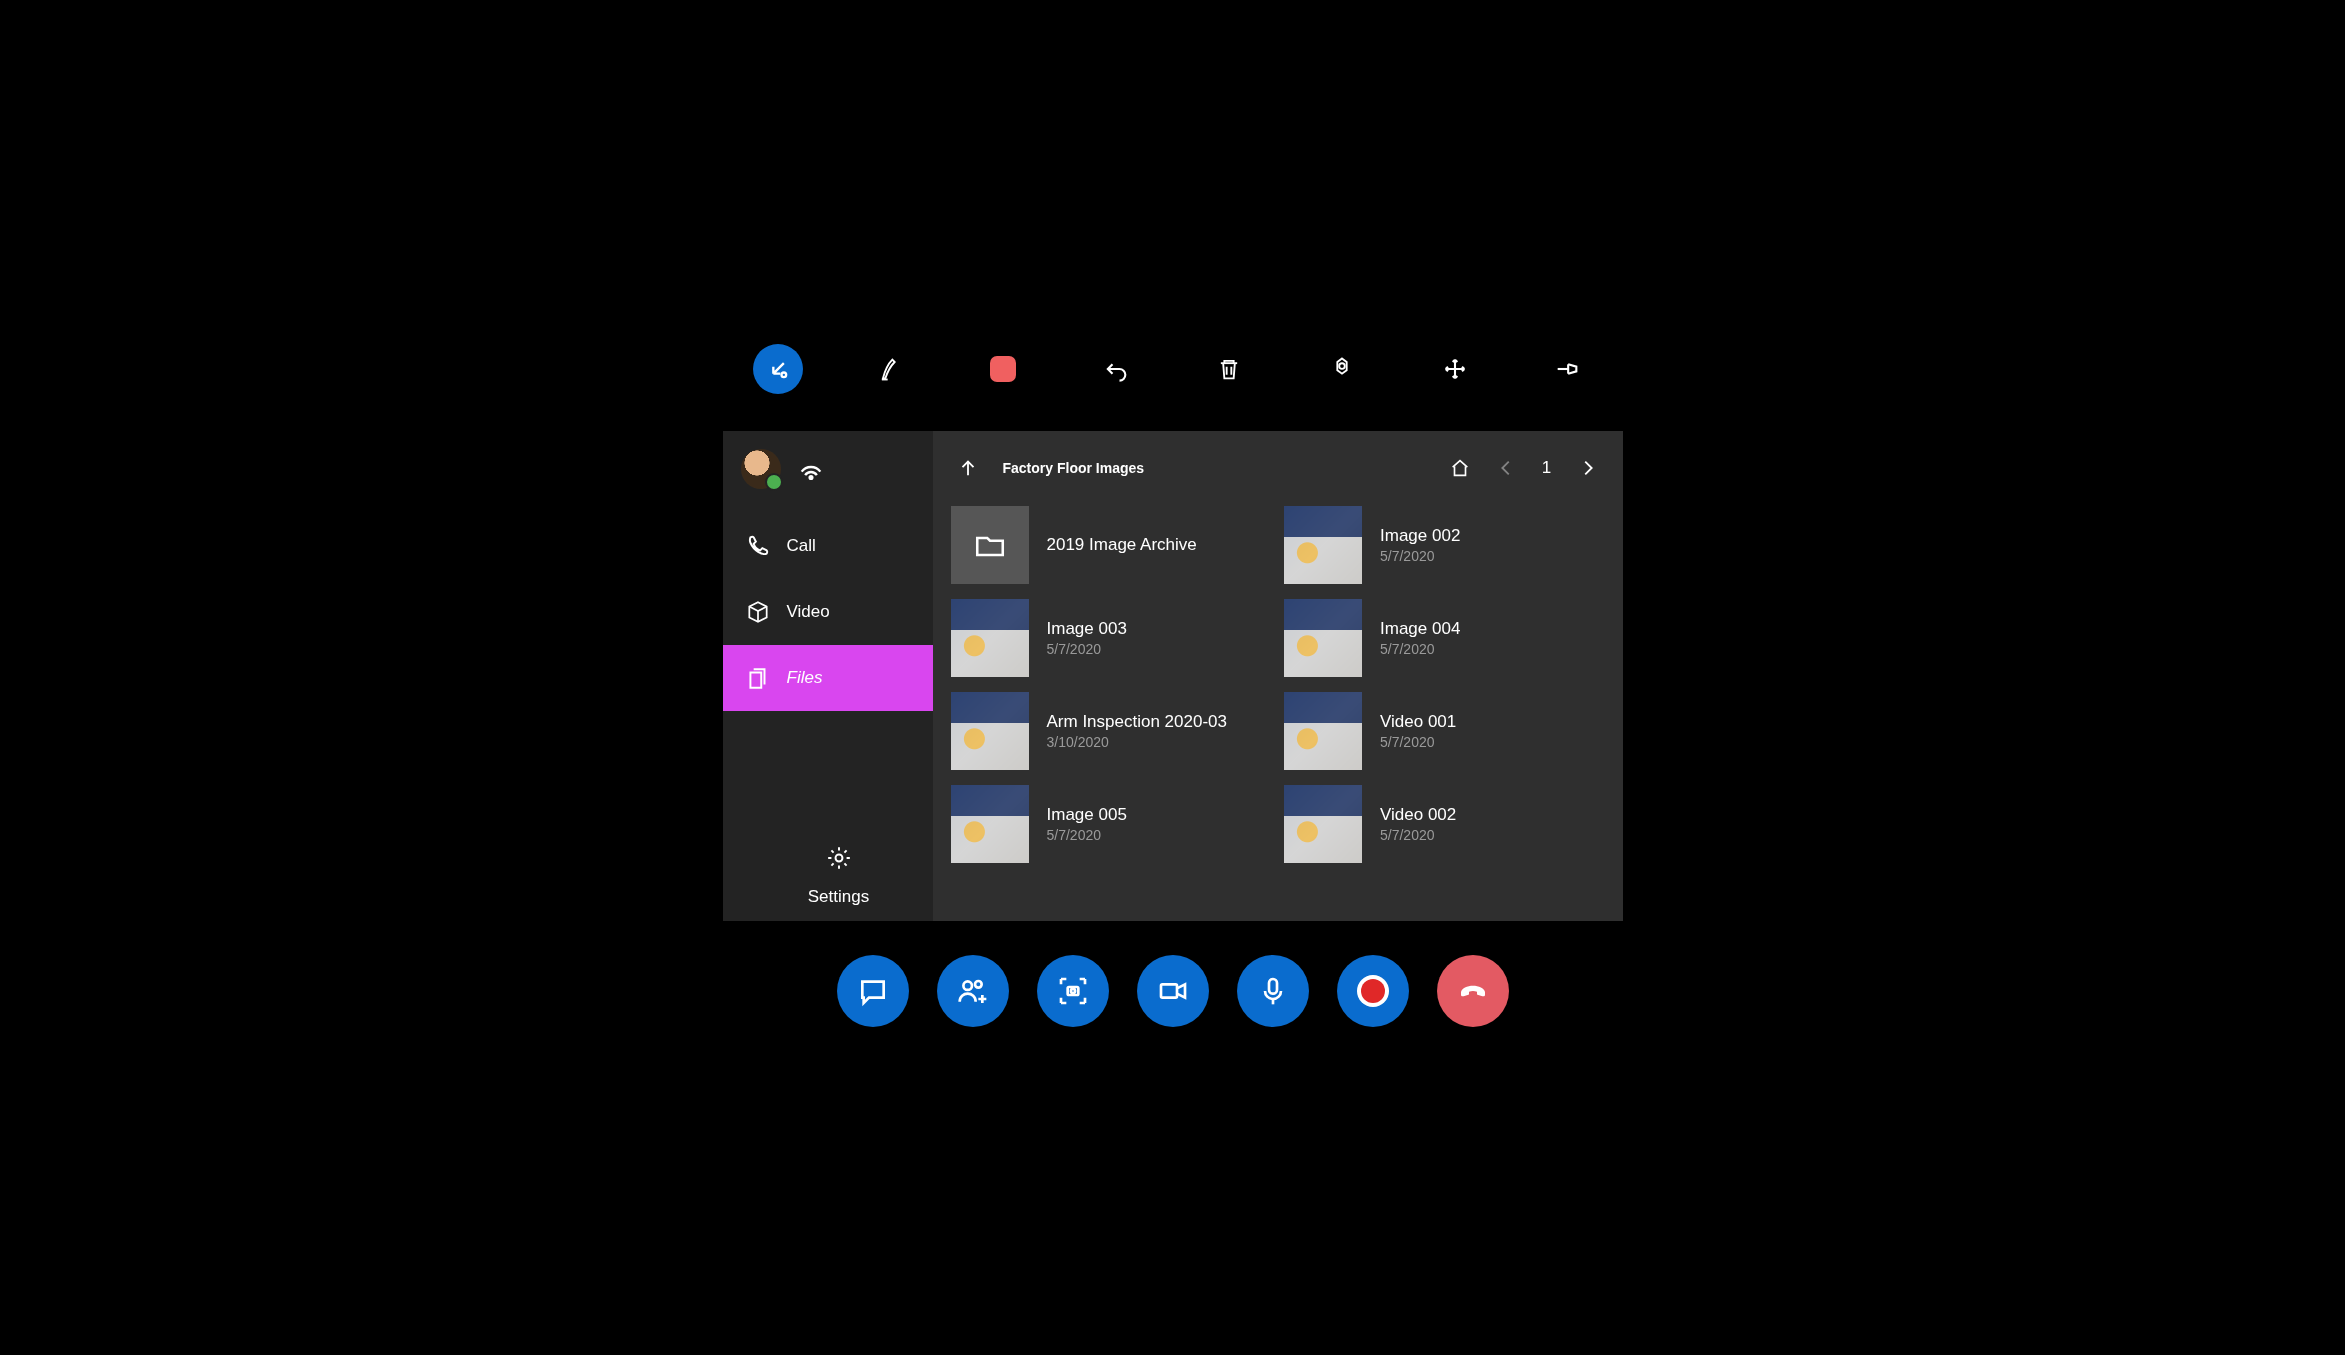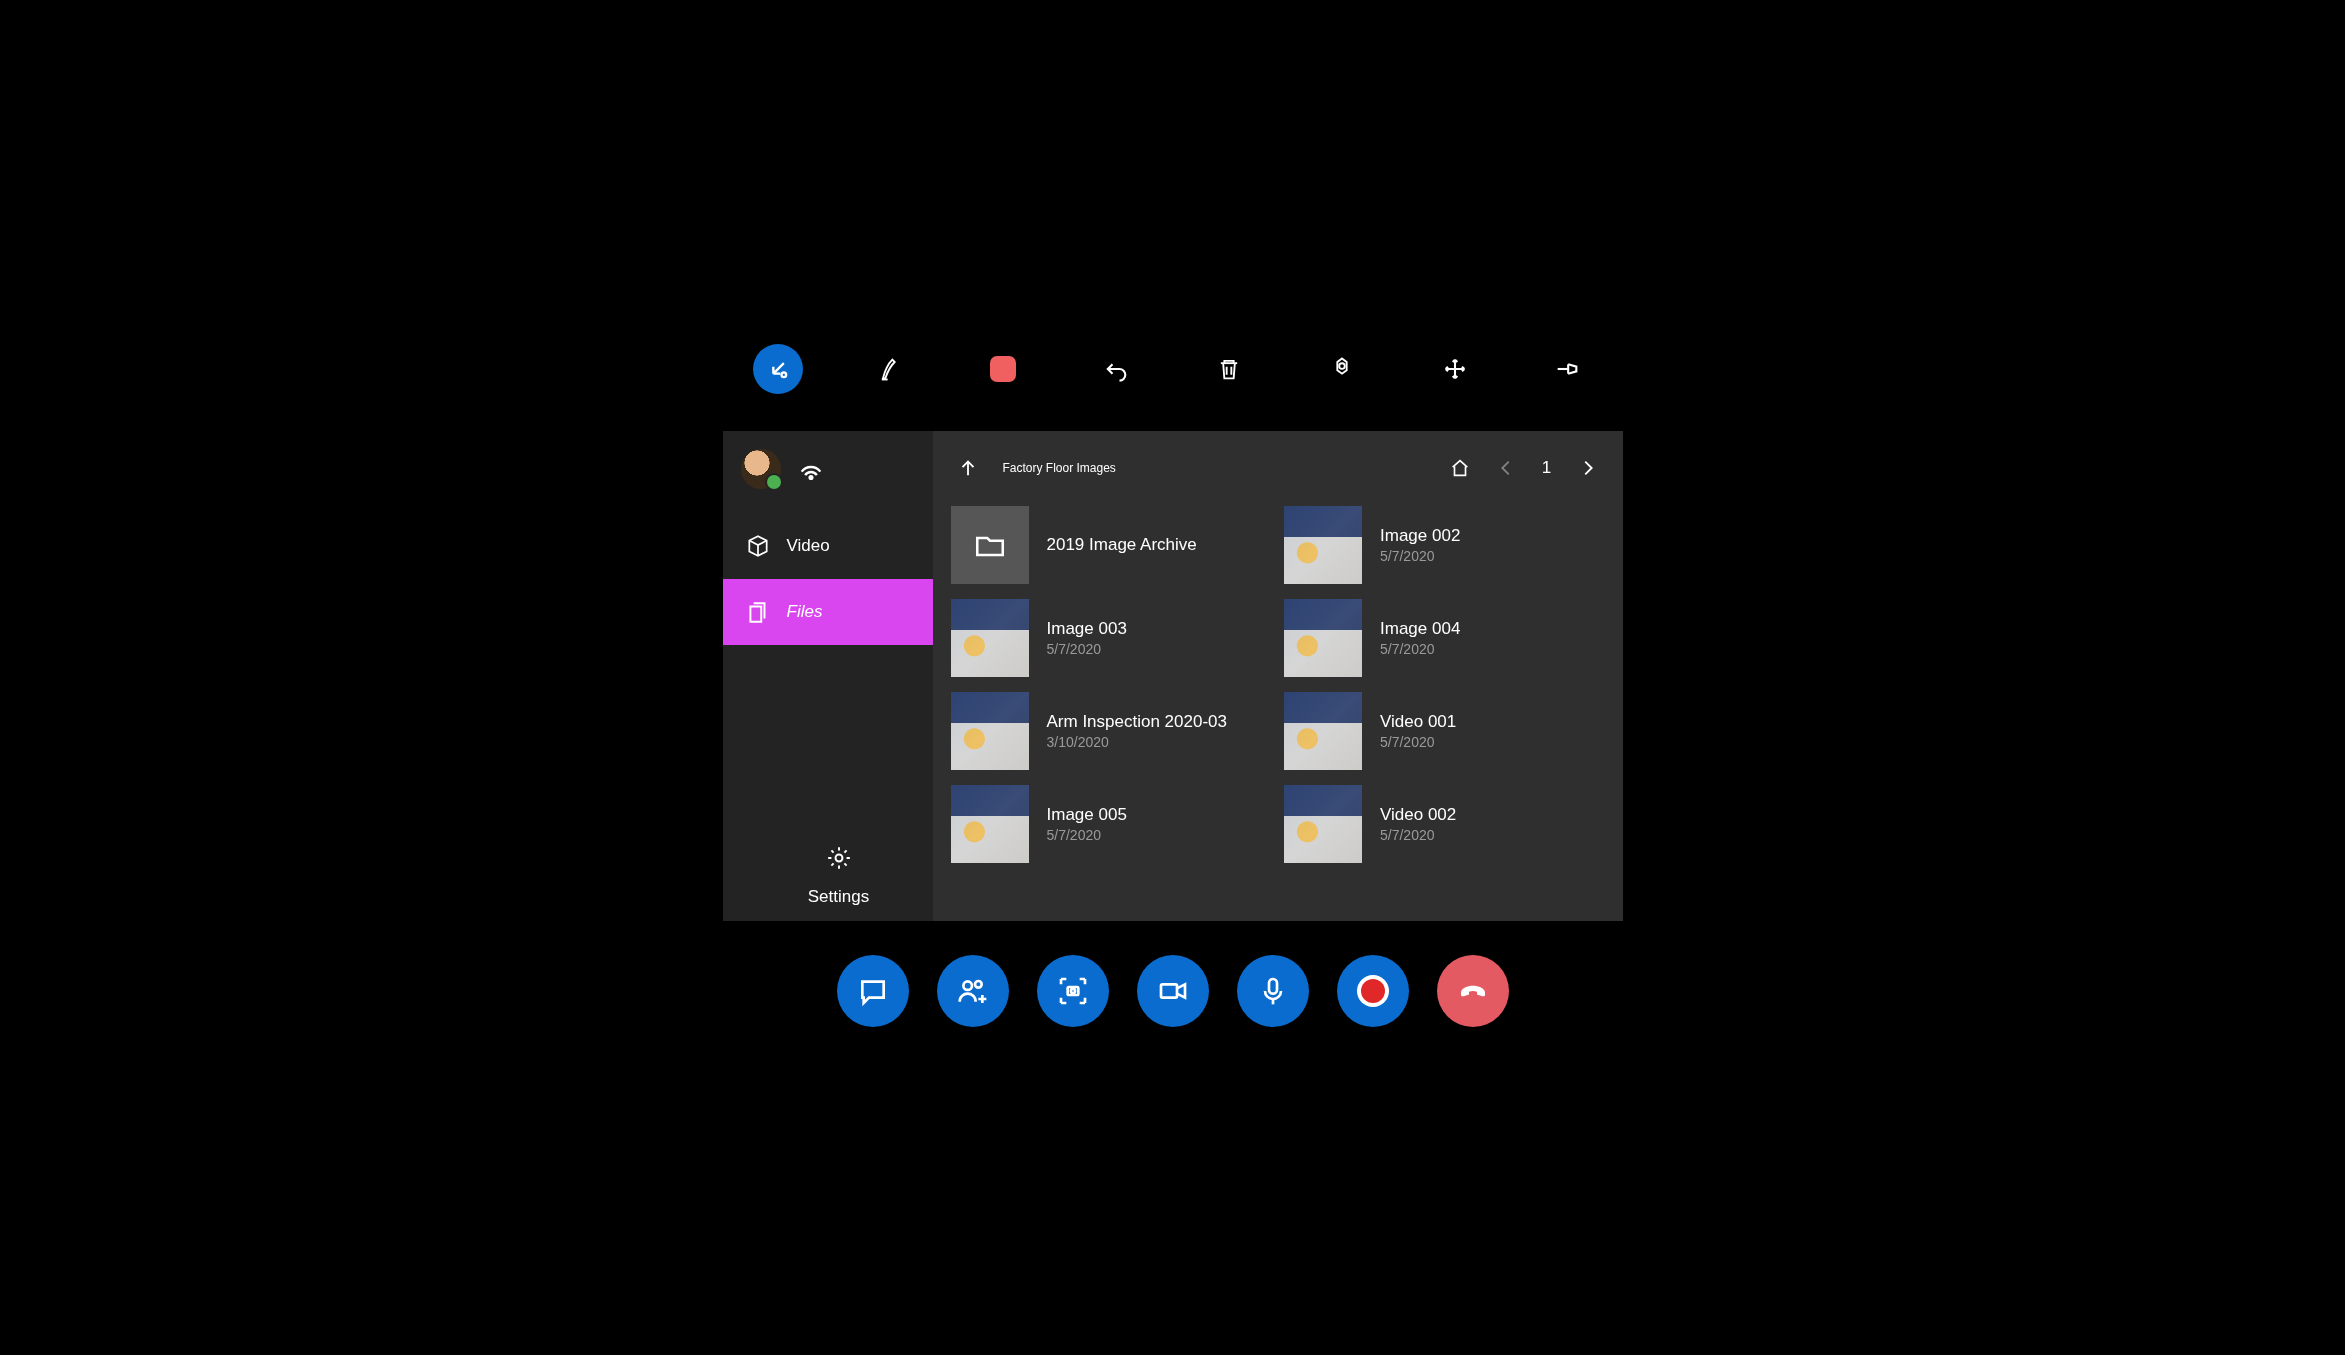--- a/index.html
+++ b/index.html
@@ -105,22 +105,22 @@
     padding: 12px 18px 0 18px;
   }
   .main-header {
     height: 50px;
     display: flex;
     align-items: center;
     gap: 12px;
     margin-bottom: 12px;
   }
   .main-header .title {
-    font-size: 12px;
-    font-weight: 400;
+    font-size: 14px;
+    font-weight: 700;
     flex: 1;
     padding-left: 6px;
   }
   .ico-btn {
     width: 34px; height: 34px;
     display: flex; align-items: center; justify-content: center;
     cursor: pointer;
   }
   .ico-btn svg { width: 22px; height: 22px; }
   .page-num { color: #fff; font-size: 17px; width: 24px; text-align: center; }
@@ -259,20 +259,26 @@
         <div class="wifi-ico">
           <svg viewBox="0 0 24 24" fill="none" stroke="#fff" stroke-width="2">
               <path d="M4 16 A10 10 0 0 1 20 16"></path>
               <path d="M7 19 A6 6 0 0 1 17 19"></path>
               <circle cx="12" cy="21" r="1.2" fill="#fff"></circle>
             </svg>
         </div>
       </div>
 
       <div class="nav-item">
+        <svg viewBox="0 0 24 24" fill="none" stroke="#fff" stroke-width="1.8">
+            <path d="M5 4 C5 4 7 3 8 4 L10 8 L8 10 C9 13 11 15 14 16 L16 14 L20 16 C21 17 20 19 20 19 C16 21 8 16 5 9 C4 7 5 4 5 4 Z"></path>
+          </svg>
+        <span>Call</span>
+      </div>
+      <div class="nav-item">
         <svg viewBox="0 0 24 24" fill="none" stroke="#fff" stroke-width="1.6">
             <path d="M12 3 L20 7 V17 L12 21 L4 17 V7 Z"></path>
             <path d="M4 7 L12 11 L20 7"></path>
             <path d="M12 11 V21"></path>
           </svg>
         <span>Video</span>
       </div>
       <div class="nav-item active">
         <svg viewBox="0 0 24 24" fill="none" stroke="#fff" stroke-width="1.8">
             <path d="M8 4 H18 V18"></path>

